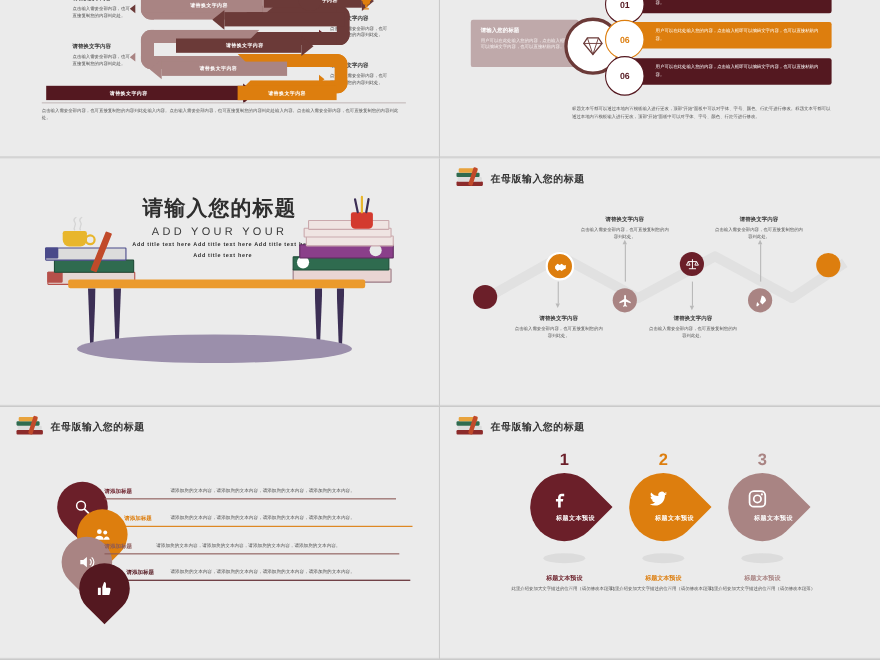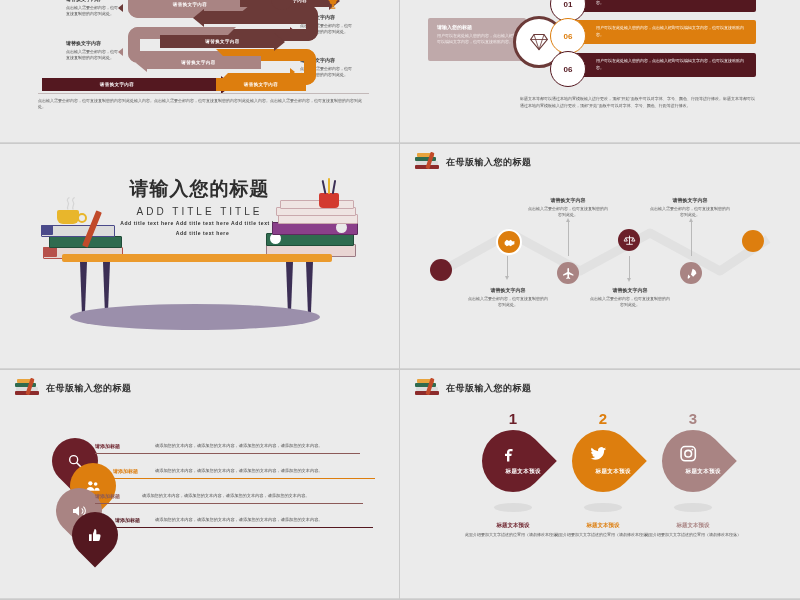--- a/index.html
+++ b/index.html
@@ -213,21 +213,21 @@
       <div class="num" style="left:150px;top:51px;color:#541820;border-color:#541820;">06</div>
 
       <div class="foot">标题文本等都可以通过本地内置模板输入进行更改，顶部“开始”面板中可以对字体、字号、颜色、行距等进行修改。标题文本等都可以通过本地内置模板输入进行更改，顶部“开始”面板中可以对字体、字号、颜色、行距等进行修改。</div>
     </div>
   </div>
 
   <div class="slide s3">
     <div class="pad">
       <div class="title">
         <h1>请输入您的标题</h1>
-        <h2>ADD TITLE TITLE</h2>
+        <h2>ADD YOUR YOUR</h2>
       </div>
       <div class="sub">Add title  text here  Add title  text here  Add title text here  Add title  text here</div>
 
       <div class="bk" style="left:43px;top:103px;width:78px;height:10px;background:#e5d7d3;border:1px solid #b6504a;"></div>
       <div class="bk" style="left:43px;top:103px;width:14px;height:10px;background:#b6504a;"></div>
       <div class="bk" style="left:49px;top:92px;width:71px;height:10px;background:#2f6b4f;border:1px solid #1f4c38;"></div>
       <div class="bk" style="left:41px;top:81px;width:72px;height:10px;background:#dcdcdc;border:1px solid #4a4a8a;"></div>
       <div class="bk" style="left:41px;top:81px;width:12px;height:10px;background:#4a4a8a;"></div>
       <div class="bk" style="left:89px;top:66px;width:6px;height:38px;background:#c14a2a;transform:rotate(22deg);"></div>
       <div class="bk" style="left:57px;top:66px;width:22px;height:14px;background:#e8b62c;border-radius:2px 2px 6px 6px;"></div>

